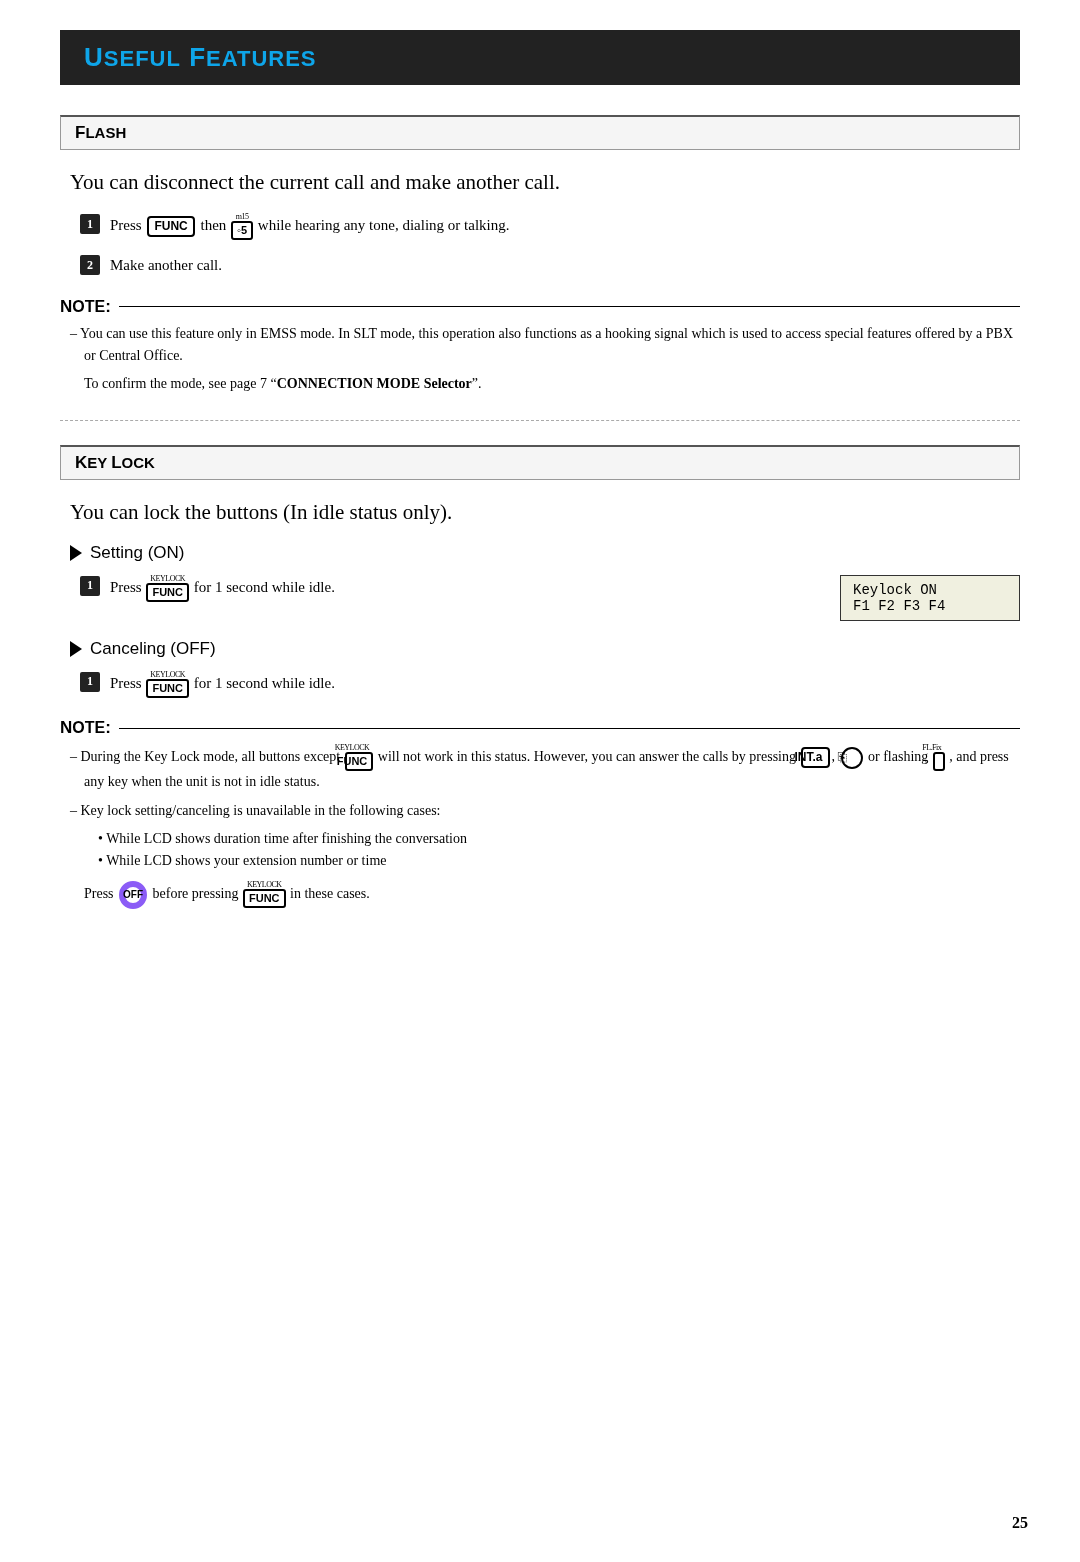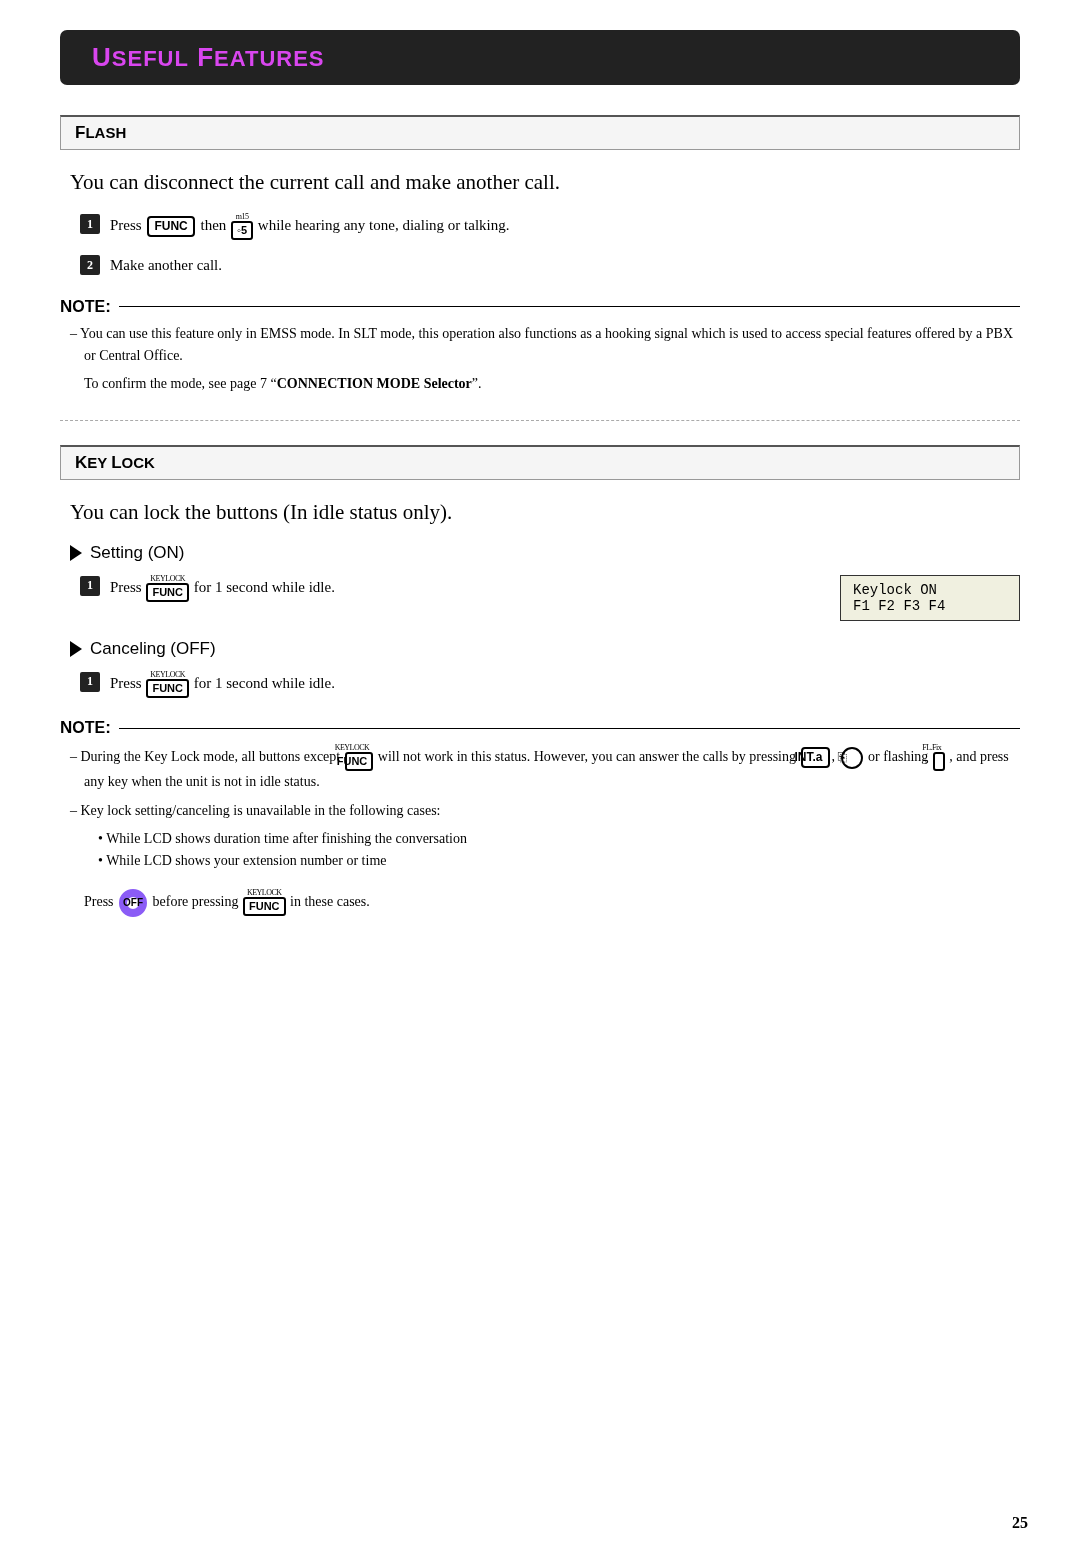--- a/index.html
+++ b/index.html
@@ -14,27 +14,26 @@
       position: relative;
     }
 
     .page-wrapper {
       padding: 30px 60px 60px 60px;
     }
 
     
     .page-header {
       background: #222;
-      color: #d946ef;
-      padding: 12px 32px;
+      color: #0ea5e9;
+      padding: 12px 24px;
       margin-bottom: 30px;
       display: flex;
       align-items: baseline;
       gap: 10px;
-      border-radius: 7px;
     }
 
     .page-header-title {
       font-size: 26px;
       font-weight: bold;
       font-family: Arial, sans-serif;
       letter-spacing: 1px;
       text-transform: uppercase;
     }
 
@@ -121,29 +120,29 @@
     }
 
     .btn-label .btn-main {
       font-size: 12px;
     }
 
     .btn-label-circle {
       display: inline-flex;
       align-items: center;
       justify-content: center;
-      border: 8px solid #8b5cf6;
+      border: 6px solid #8b5cf6;
       border-radius: 50%;
       width: 28px;
       height: 28px;
       font-size: 10px;
       font-weight: bold;
       font-family: Arial, sans-serif;
       vertical-align: middle;
-      margin: 12px 2px;
+      margin: 4px 2px;
     }
 
     
     .note-section {
       margin: 20px 0;
     }
 
     .note-title {
       font-size: 17px;
       font-weight: bold;

